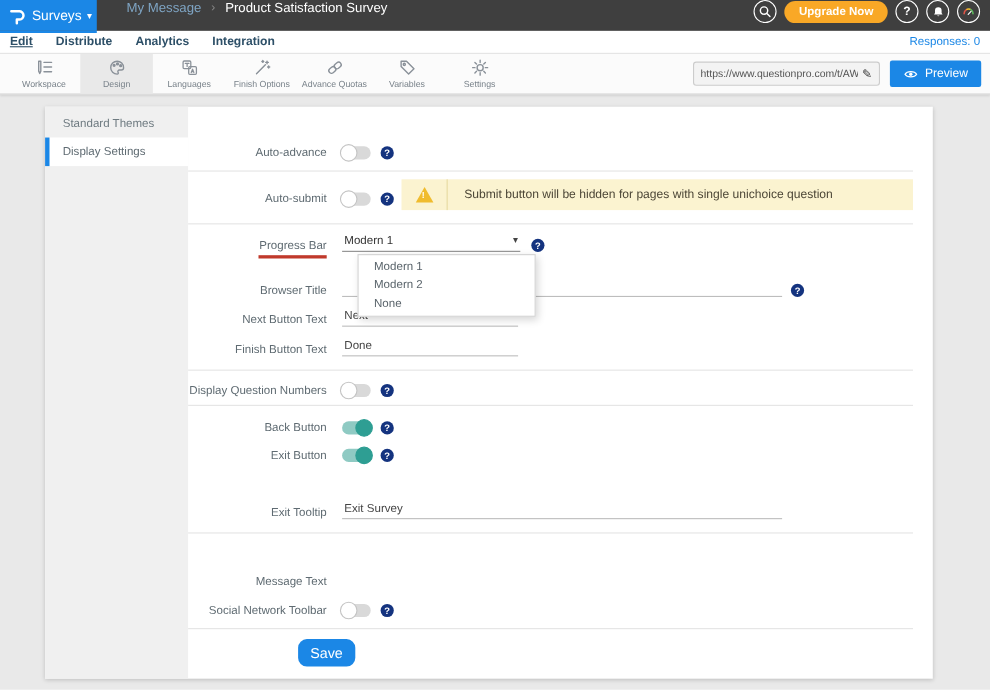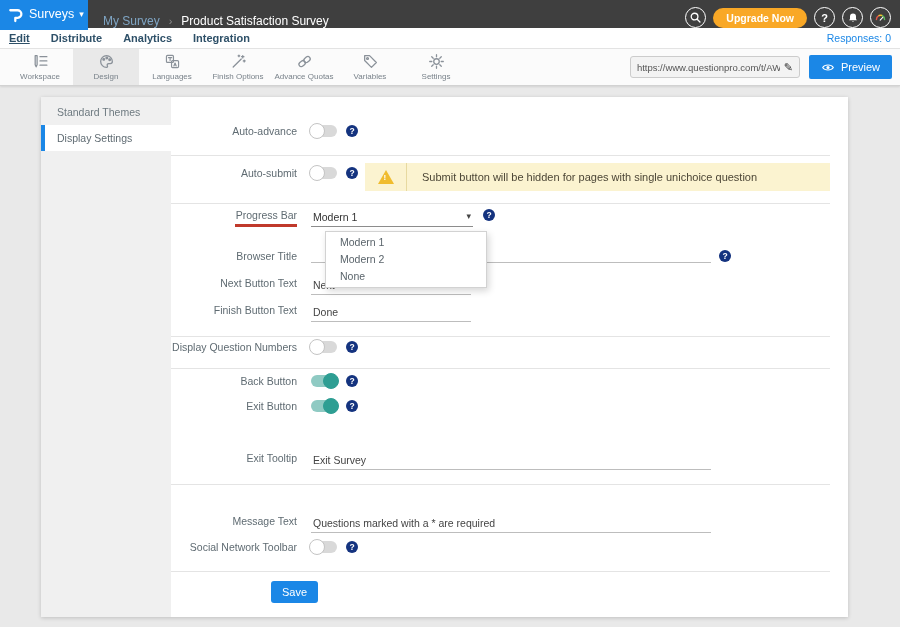--- a/index.html
+++ b/index.html
@@ -5,21 +5,21 @@
   * { box-sizing: border-box; margin: 0; padding: 0; }
   html,body { width:900px; height:627px; }
   body {
     font-family: "Liberation Sans", sans-serif;
     background:#e9e9e9;
     position:relative;
     overflow:hidden;
     font-size:11px;
   }
   
-  .header { position:absolute; top:0; left:0; right:0; height:28px; background:#3f3f3f; display:flex; align-items:flex-end; z-index:10; }
+  .header { position:absolute; top:0; left:0; right:0; height:28px; background:#3f3f3f; display:flex; align-items:flex-start; z-index:10;gap:12px; }
   .logo-block { width:88px; height:28px; background:#1b87e6; display:flex; align-items:center; padding:0 7px; gap:5px; cursor:pointer; }
   .logo-block svg { flex:none; }
   .brand-label { color:#fff; font-size:12.5px; }
   .brand-caret { color:#fff; font-size:9px; }
   .logo-underline { position:absolute; top:28px; left:0; width:88px; height:2px; background:#1b87e6; z-index:11; }
   .breadcrumb { display:flex; align-items:center; gap:9px; margin-left:15px; font-size:12px; }
   .crumb-parent { color:#7fa5c4; cursor:pointer; }
   .crumb-sep { color:#8a8a8a; font-size:11px; }
   .crumb-current { color:#ffffff; }
   .header-right { margin-left:auto; display:flex; align-items:center; gap:7px; padding-right:9px; }
@@ -41,21 +41,21 @@
   .url-text { flex:1; font-size:9.5px; color:#555; white-space:nowrap; overflow:hidden; }
   .pencil { font-size:11px; color:#333; cursor:pointer; }
   .preview-btn { background:#1b87e6; border:none; border-radius:2px; height:24px; color:#fff; font-size:11px; display:flex; align-items:center; gap:6px; padding:0 12px; cursor:pointer; font-family:inherit; }
   
   .card { position:absolute; left:41px; top:97px; width:807px; height:520px; background:#fff; box-shadow:0 1px 4px rgba(0,0,0,.18); }
   .sidebar { position:absolute; left:0; top:0; bottom:0; width:130px; background:#f0f0f0; padding-top:2px; }
   .side-item { height:26px; line-height:26px; padding-left:12px; font-size:10.5px; color:#6e7a80; border-left:4px solid transparent; cursor:pointer; }
   .side-item.active { background:#fff; border-left-color:#1b87e6; color:#5f6b72; }
   .content { position:absolute; left:130px; top:0; right:0; bottom:0; }
   
-  .row { position:absolute; left:0; right:0; height:20px; display:flex; align-items:flex-start; }
+  .row { position:absolute; left:0; right:0; height:20px; display:flex; align-items:flex-end; }
   .lbl { flex:none; width:140px; text-align:right; padding-right:14px; font-size:10.5px; color:#5f6b72; position:relative; }
   .red-underline { position:absolute; right:14px; bottom:-6px; width:62px; height:3px; background:#c0392b; }
   .toggle { flex:none; width:26px; height:12px; border-radius:6px; background:#d9d9d9; position:relative; margin-right:9px; cursor:pointer; }
   .toggle::after { content:""; position:absolute; width:14px; height:14px; border-radius:50%; background:#fff; border:1px solid #c4c4c4; left:-2px; top:-2px; }
   .toggle.on { background:#8fcac3; }
   .toggle.on::after { left:auto; right:-2px; background:#2e9e93; border-color:#2e9e93; }
   .help { flex:none; width:12px; height:12px; border-radius:50%; background:#14337f; color:#fff; font-size:8.5px; font-weight:bold; display:flex; align-items:center; justify-content:center; cursor:pointer; }
   .help::after { content:"?"; }
   .divider { position:absolute; left:0; right:18px; height:1px; background:#e4e4e4; }
   .warn { position:absolute; left:194px; top:66px; width:465px; height:28px; background:#fbf3d0; display:flex; align-items:center; }
@@ -65,36 +65,36 @@
   .warn-text { padding-left:15px; font-size:11px; color:#4c4636; }
   .select-box { flex:none; width:162px; border-bottom:1px solid #8c8c8c; position:relative; font-size:10.5px; color:#333; padding:2px 14px 3px 2px; margin-right:10px; cursor:pointer; }
   .select-box::after { content:"▾"; position:absolute; right:2px; top:2px; font-size:9px; color:#444; }
   .dropdown { position:absolute; left:154px; top:134px; width:162px; background:#fff; border:1px solid #d2d2d2; box-shadow:2px 3px 7px rgba(0,0,0,.16); z-index:6; padding:2px 0; }
   .dd-item { height:17px; line-height:17px; padding-left:14px; font-size:10.5px; color:#5a646b; cursor:pointer; }
   .input-line { border-bottom:1px solid #bdbdbd; font-size:10.5px; color:#444; padding:2px 2px 3px 2px; cursor:text; }
   .input-line.w-long { width:400px; }
   .input-line.w-short { width:160px; }
   .input-line .ph { color:#9aa0a6; }
   .input-line.after-help { margin-right:8px; }
-  .save-btn { position:absolute; left:100px; top:484px; background:#1b87e6; border:none; border-radius:3px; color:#fff; font-size:11px; padding:5px 11px; cursor:pointer; font-family:inherit; }
+  .save-btn { position:absolute; left:100px; top:484px; background:#1b87e6; border:none; border-radius:8px; color:#fff; font-size:13px; padding:5px 11px; cursor:pointer; font-family:inherit; }
   .nbsp { min-height:13px; }
 </style>
 </head>
 <body>
 
 <div class="header">
   <div class="logo-block">
     <svg width="17" height="17" viewBox="0 0 18 18" fill="none" stroke="#ffffff" stroke-width="2.4" stroke-linecap="round" stroke-linejoin="round">
         <path d="M3.5 4.5 H11 a4 4 0 0 1 .4 8 H8.8 V16"></path>
       </svg>
     <span class="brand-label">Surveys</span>
     <span class="brand-caret">▾</span>
   </div>
   <div class="breadcrumb">
-    <span class="crumb-parent">My Survey</span>
+    <span class="crumb-parent">My Message</span>
     <span class="crumb-sep">›</span>
     <span class="crumb-current">Product Satisfaction Survey</span>
   </div>
   <div class="header-right">
     <button class="hicon-btn">
       <svg width="13" height="13" viewBox="0 0 14 14">
           <circle cx="6" cy="6" r="3.6" fill="none" stroke="#fff" stroke-width="1.4"></circle>
           <path d="M8.8 8.8l3 3" stroke="#fff" stroke-width="1.4" stroke-linecap="round"></path>
         </svg>
     </button>
@@ -277,21 +277,20 @@
 
     <div class="row" style="top:355px">
       <span class="lbl">Exit Tooltip</span>
       <span class="input-line w-long">Exit Survey</span>
     </div>
     <div class="divider" style="top:387px"></div>
 
 
     <div class="row" style="top:418px">
       <span class="lbl">Message Text</span>
-      <span class="input-line w-long">Questions marked with a * are required</span>
     </div>
 
     <div class="row" style="top:444px">
       <span class="lbl">Social Network Toolbar</span>
       <span class="toggle"></span>
       <span class="help"></span>
     </div>
     <div class="divider" style="top:474px"></div>
 
     <button class="save-btn">Save</button>

